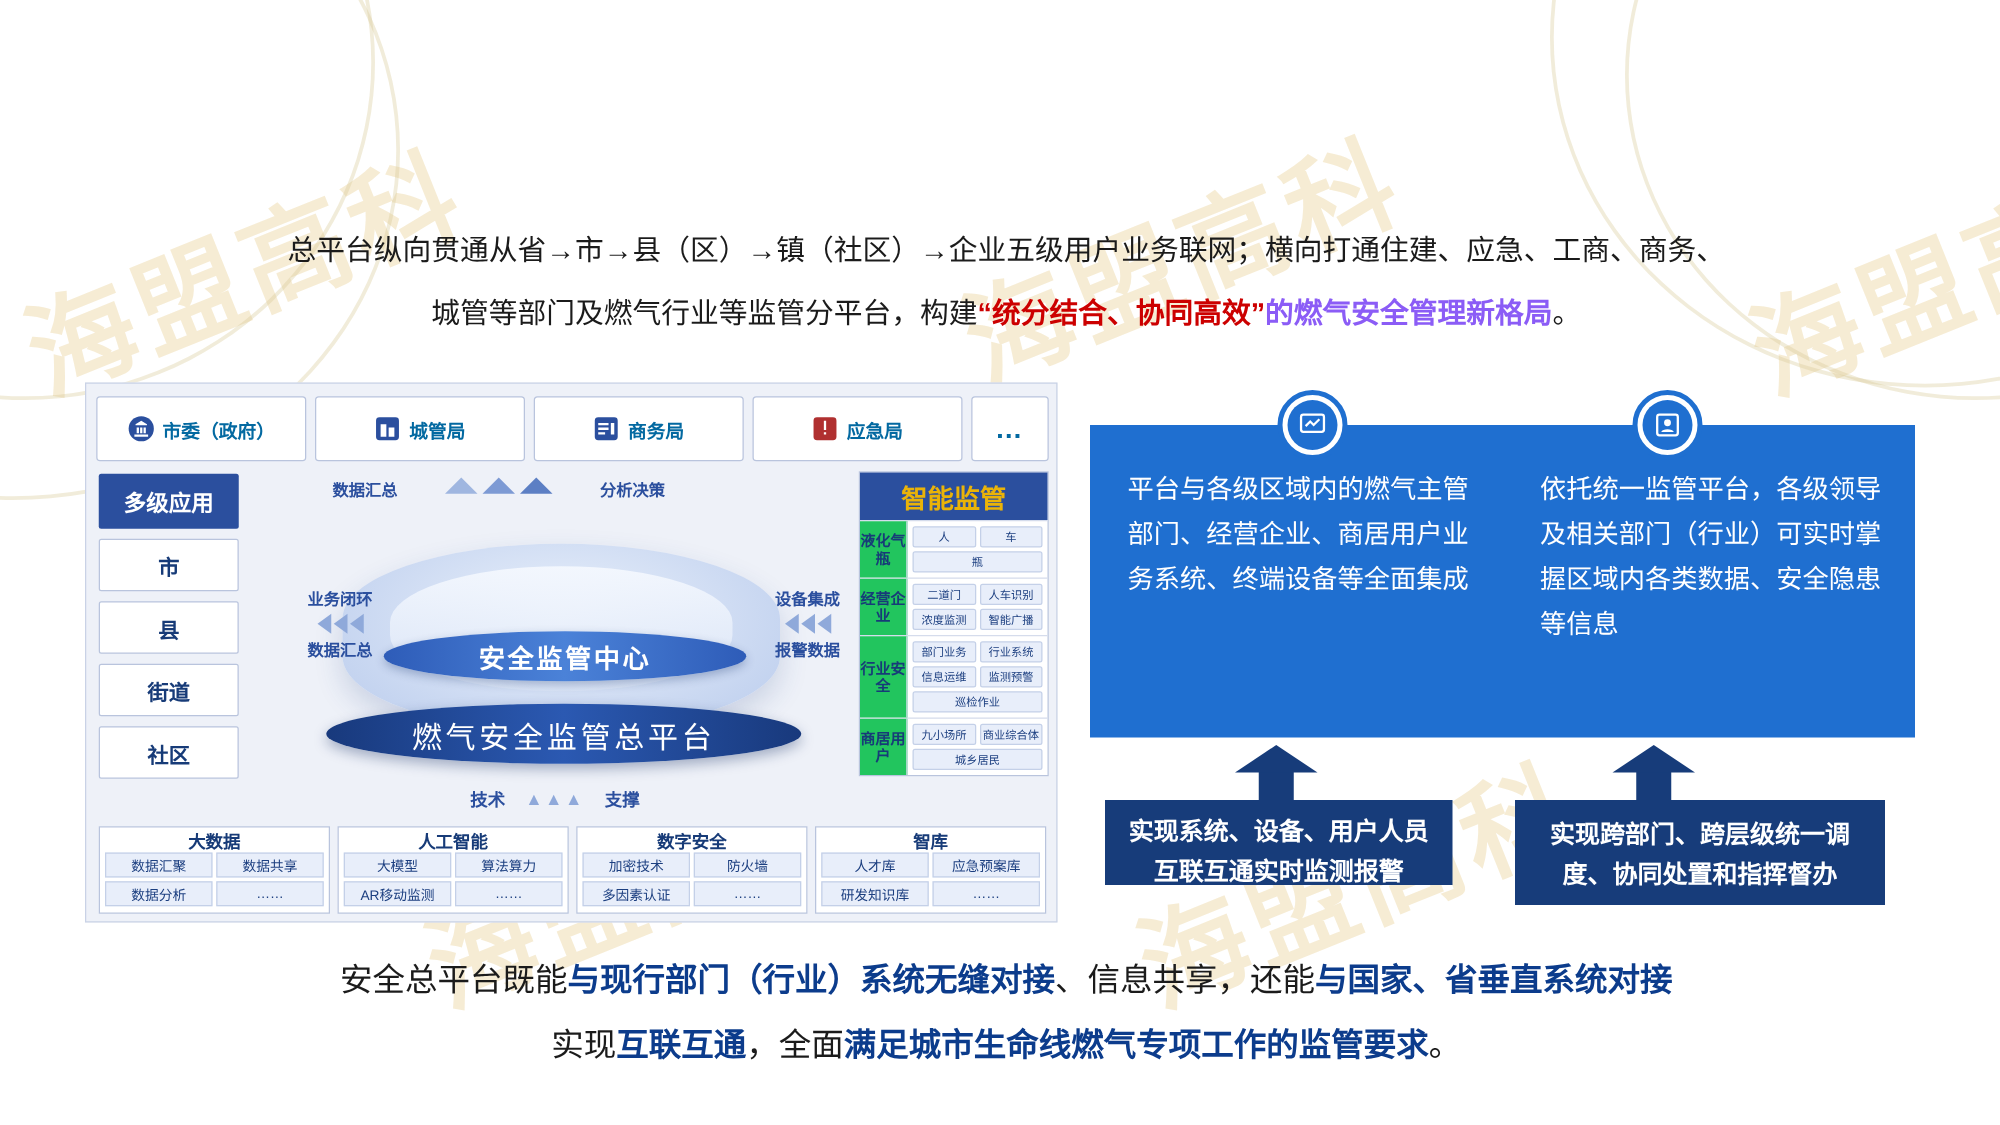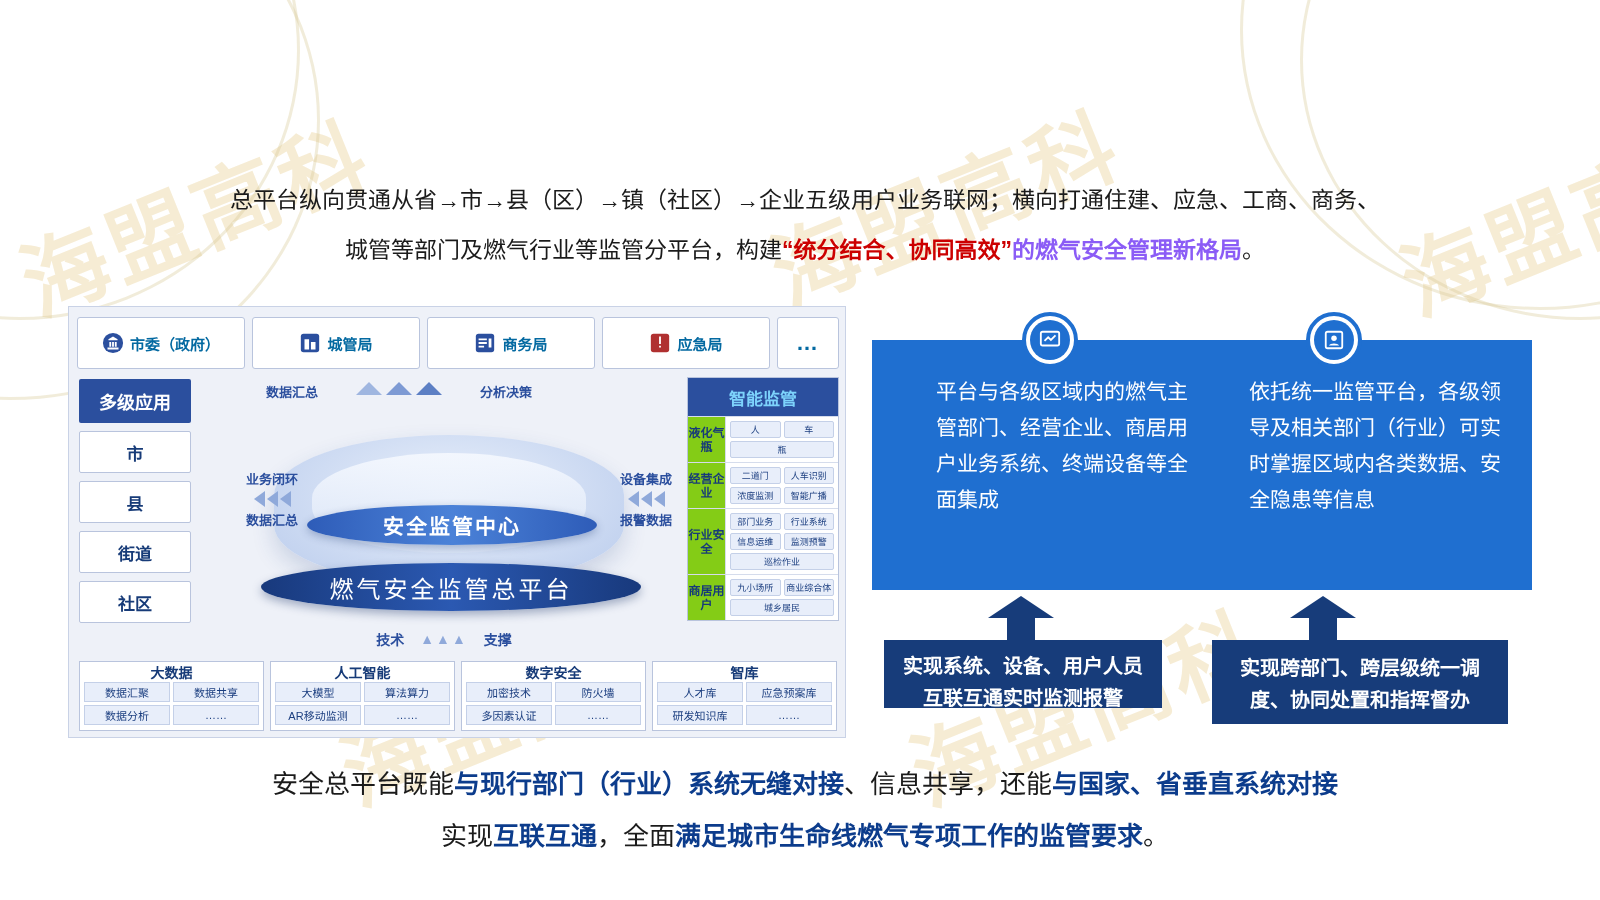--- a/index.html
+++ b/index.html
@@ -269,33 +269,33 @@
   .smart {
     position: absolute;
     left: 618px; top: 70px;
     width: 152px;
     border: 1px solid #b9c4dd;
     background: #ffffff;
   }
   .smart-head {
     height: 38px;
     background: #2b4f9e;
-    color: #7dd3fc;
-    font-size: 17px;
+    color: #eab308;
+    font-size: 21px;
     font-weight: bold;
     display: flex; align-items: center; justify-content: center;
   }
   .smart-row {
     display: flex;
     border-top: 1px solid #d5dcec;
     min-height: 46px;
   }
   .smart-row .cat {
     flex: 0 0 38px;
-    background: #84cc16;
+    background: #22c55e;
     color: #173b78;
     font-size: 12px;
     font-weight: bold;
     line-height: 14px;
     display: flex; align-items: center; justify-content: center;
     text-align: center;
     border-right: 1px solid #d5dcec;
   }
   .smart-row .tags {
     flex: 1;
@@ -354,21 +354,20 @@
     white-space: nowrap;
   }
 
   
   .bluepanel {
     position: absolute;
     left: 872px; top: 340px;
     width: 660px; height: 250px;
     background: #1f6fd0;
     display: flex;
-    padding-left: 34px;
   }
   .bp-col {
     flex: 1;
     padding: 34px 26px 0 30px;
     color: #ffffff;
     font-size: 21px;
     line-height: 36px;
   }
   .circle-badge {
     position: absolute;

